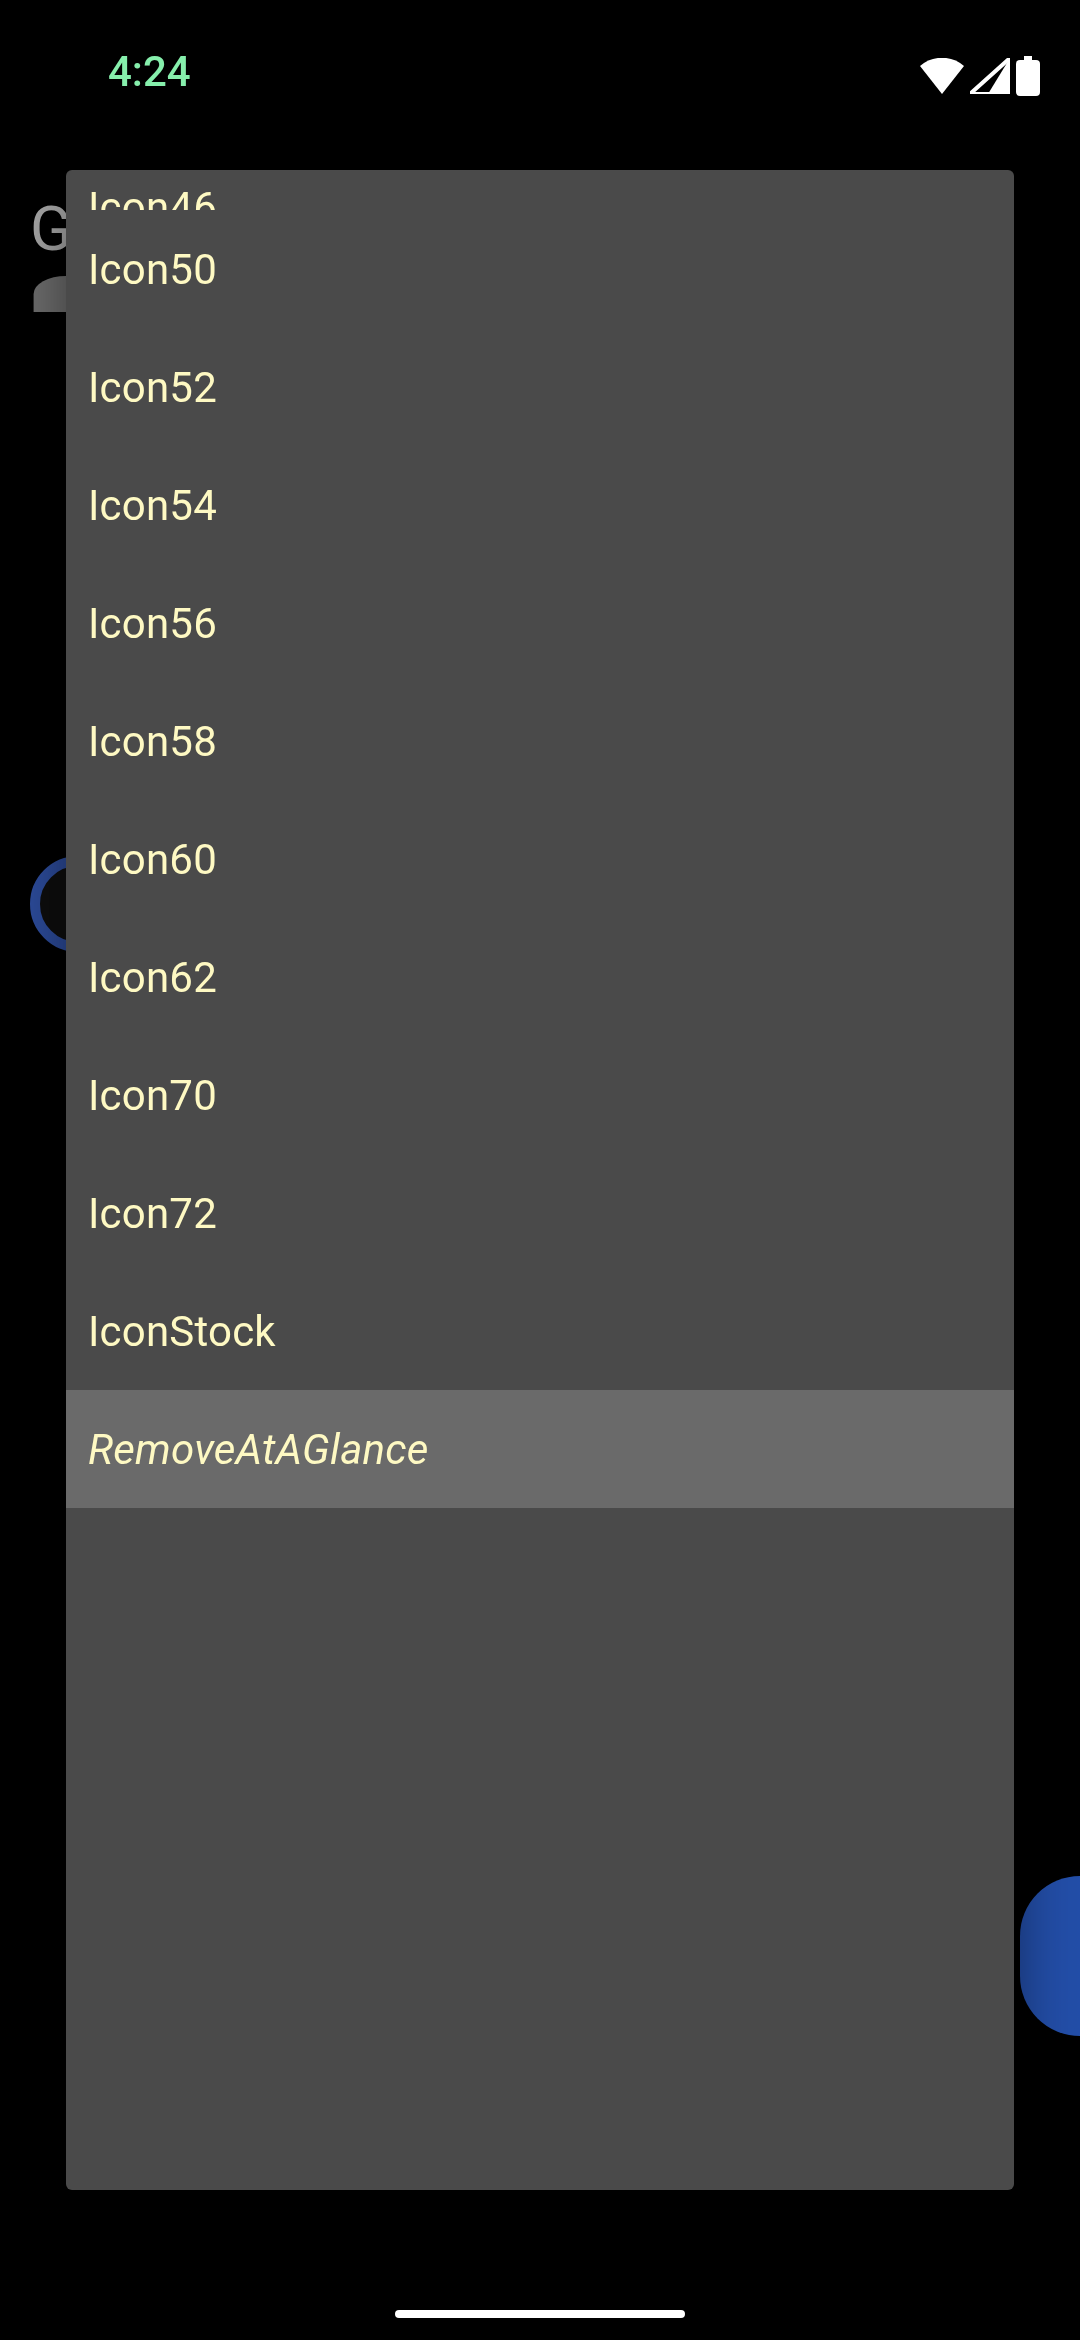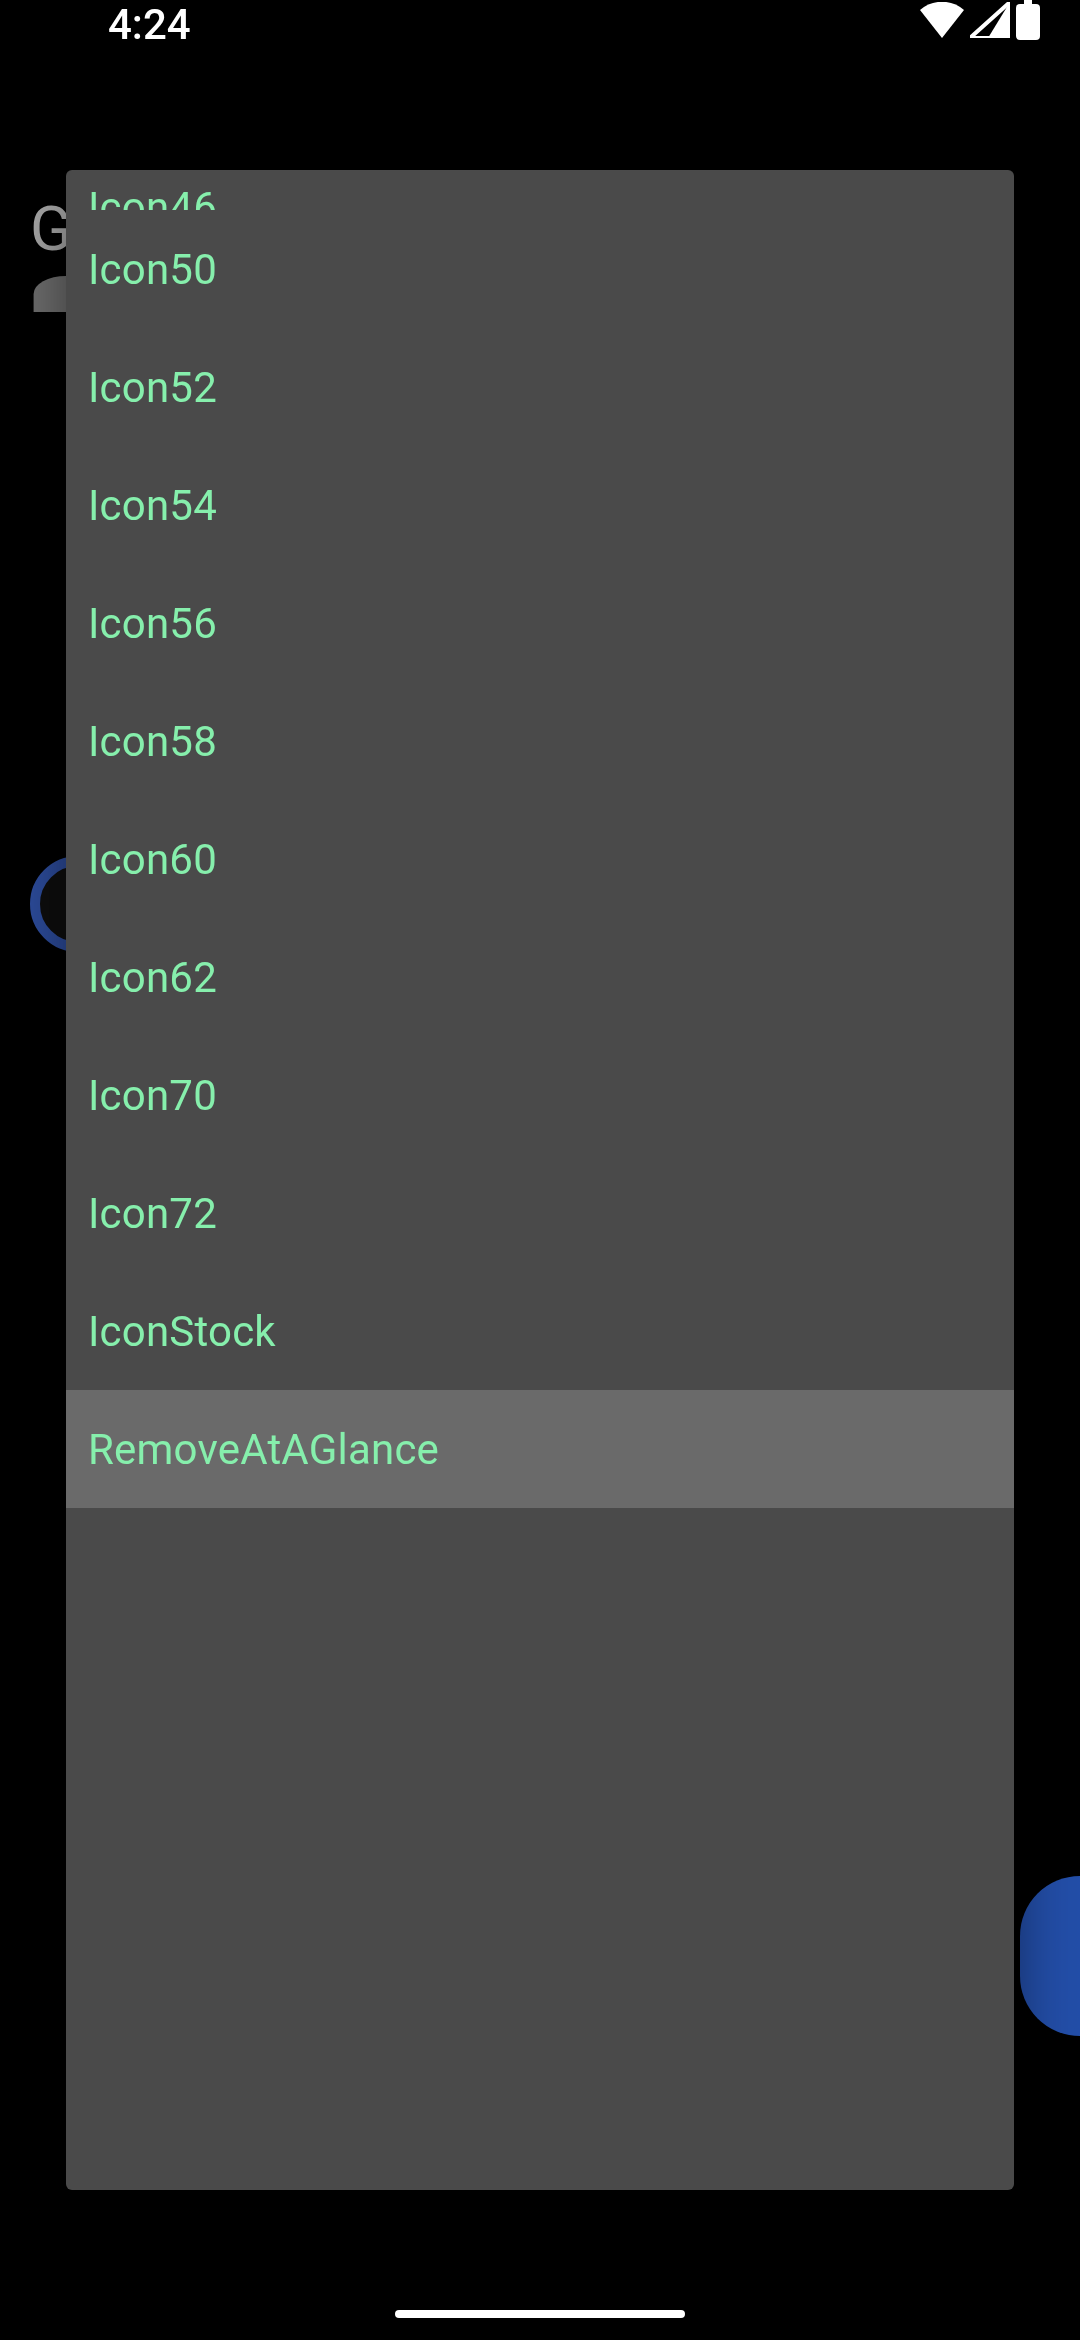--- a/index.html
+++ b/index.html
@@ -12,24 +12,24 @@
     color: #e7e7e7;
     position: relative;
   }
 
   
   .status-bar {
     position: absolute;
     top: 0; left: 0; right: 0;
     height: 96px;
     display: flex;
-    align-items: flex-start;
+    align-items: flex-end;
     justify-content: space-between;
     padding: 0 40px 0 108px;
-    color: #ffffff;
+    color: #86efac;
     font-size: 42px;
     font-weight: 500;
     z-index: 5;
   }
   .status-right { display: flex; align-items: center; gap: 6px; }
   .status-right svg { display: block; }
 
   
   .bg {
     position: absolute;
@@ -85,34 +85,35 @@
     position: absolute;
     inset: 0;
     overflow: hidden;
   }
   .popup .item {
     height: 118px;
     padding: 0 22px;
     display: flex;
     align-items: center;
     font-size: 42px;
-    color: #86efac;
+    color: #fef9c3;
     font-weight: 400;
     letter-spacing: 0.2px;
   }
   .popup .item.partial-top {
     height: 40px;
     align-items: flex-end;
     overflow: hidden;
   }
   .popup .item.partial-top span {
     transform: translateY(22px);
   }
   .popup .item.highlight {
     background: #6a6a6a;
+    font-style: italic;
   }
 
   
   .nav-handle {
     position: absolute;
     bottom: 22px;
     left: 50%;
     transform: translateX(-50%);
     width: 290px;
     height: 8px;

